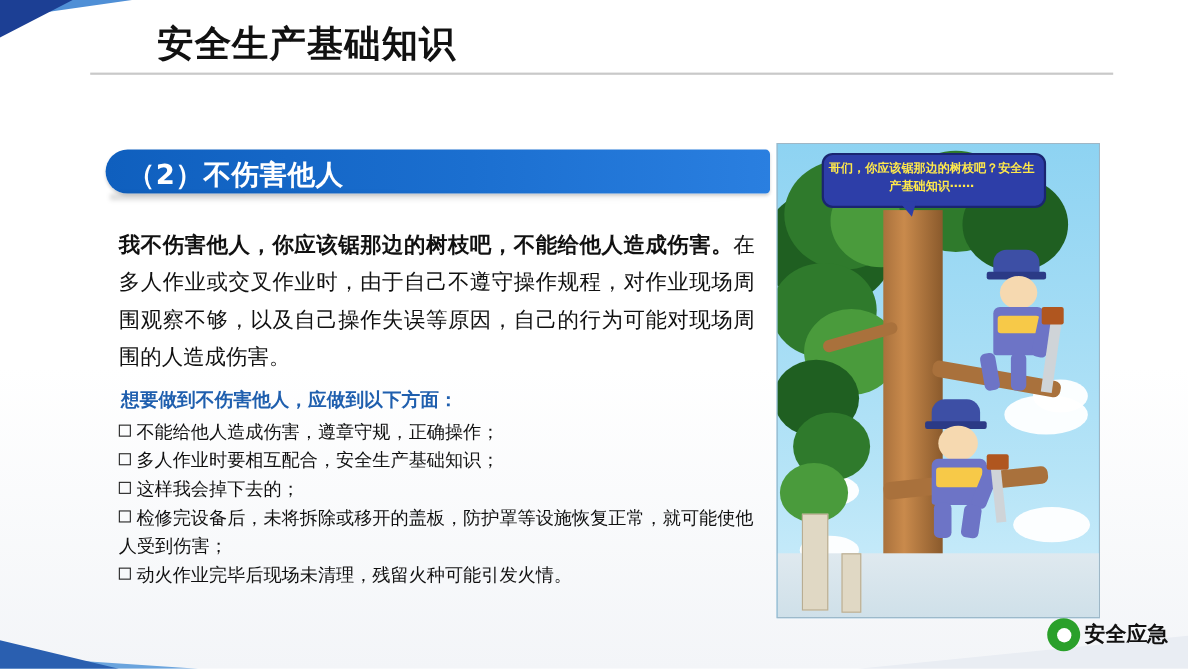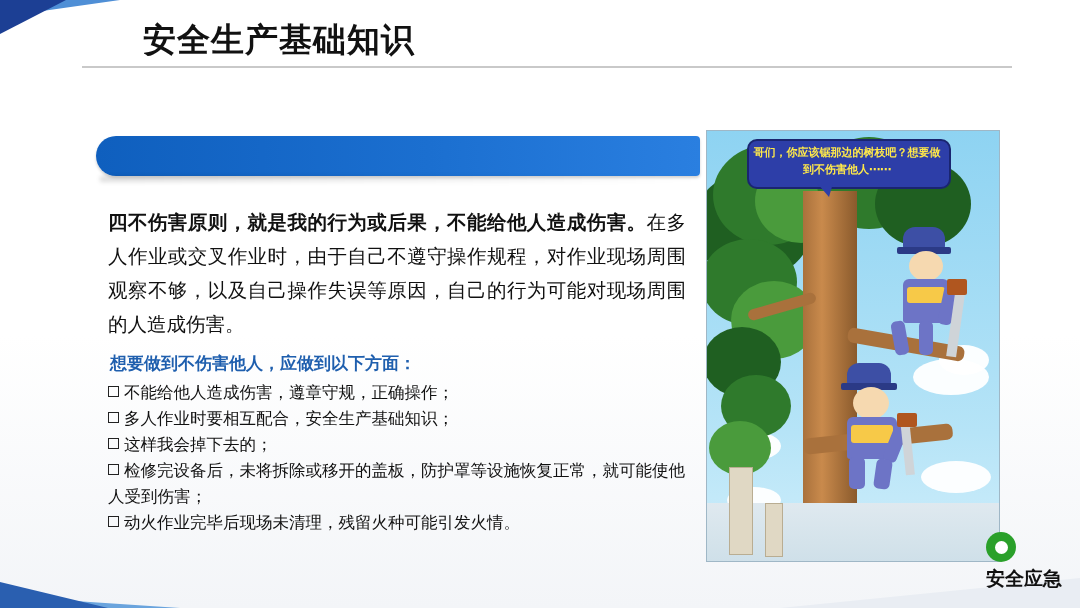--- a/index.html
+++ b/index.html
@@ -138,21 +138,21 @@
   .helmet-brim{position:absolute;background:#2b3a86;border-radius:2px;}
   .face{position:absolute;background:#f6d9b0;border-radius:50%;}
   .vest{position:absolute;background:#f7c948;border-radius:3px;}
   .shirt{position:absolute;background:#6d74c6;border-radius:6px 6px 3px 3px;}
   .arm{position:absolute;background:#6d74c6;border-radius:5px;}
   .saw{position:absolute;background:#cfd4d8;}
   .saw-handle{position:absolute;background:#b0561f;border-radius:2px;}
   
   .badge{
     position:absolute;right:18px;bottom:16px;
-    display:flex;gap:4px;flex-direction:column;
+    display:flex;align-items:center;gap:4px;
   }
   .badge-circle{
     width:30px;height:30px;border-radius:50%;
     background:#2aa02a;position:relative;
     display:flex;align-items:center;justify-content:center;
   }
   .badge-circle:before{
     content:"";position:absolute;width:13px;height:13px;
     border-radius:50%;background:#ffffff;
   }
@@ -170,23 +170,24 @@
   <div class="wedge wedge-tl-dark"></div>
   <div class="wedge wedge-bl2"></div>
   <div class="wedge wedge-bl"></div>
   <div class="wedge wedge-br"></div>
 
   <div class="title-main">安全生产基础知识</div>
   <div class="title-rule"></div>
 
   <div class="banner"></div>
   <div class="banner-shadow"></div>
+  <div class="banner-text">（2）不伤害他人</div>
 
   <div class="body-text">
-    <b>四不伤害原则，就是我的行为或后果，不能给他人造成伤害。</b><span>在多人作业或交叉作业时，由于自己不遵守操作规程，对作业现场周围观察不够，以及自己操作失误等原因，自己的行为可能对现场周围的人造成伤害。</span>
+    <b>我不伤害他人，你应该锯那边的树枝吧，不能给他人造成伤害。</b><span>在多人作业或交叉作业时，由于自己不遵守操作规程，对作业现场周围观察不够，以及自己操作失误等原因，自己的行为可能对现场周围的人造成伤害。</span>
   </div>
 
   <div class="list-heading">想要做到不伤害他人，应做到以下方面：</div>
 
   <div class="list">
     <span class="list-item"><span class="box-mark"></span><span>不能给他人造成伤害，遵章守规，正确操作；</span></span>
     <span class="list-item"><span class="box-mark"></span><span>多人作业时要相互配合，安全生产基础知识；</span></span>
     <span class="list-item"><span class="box-mark"></span><span>这样我会掉下去的；</span></span>
     <span class="list-item"><span class="box-mark"></span><span>检修完设备后，未将拆除或移开的盖板，防护罩等设施恢复正常，就可能使他人受到伤害；</span></span>
     <span class="list-item"><span class="box-mark"></span><span>动火作业完毕后现场未清理，残留火种可能引发火情。</span></span>
@@ -244,21 +245,21 @@
     </div>
     <div class="saw" style="left:196px;top:288px;width:9px;height:56px;transform:rotate(-6deg);"></div>
     <div class="saw-handle" style="left:190px;top:282px;width:20px;height:14px;"></div>
 
     <div class="ground"></div>
     <div class="post" style="left:22px;top:336px;width:22px;height:86px;"></div>
     <div class="post" style="left:58px;top:372px;width:16px;height:52px;"></div>
 
     <div class="bubble"></div>
     <div class="bubble-tail"></div>
-    <div class="bubble-text">哥们，你应该锯那边的树枝吧？想要做到不伤害他人⋯⋯</div>
+    <div class="bubble-text">哥们，你应该锯那边的树枝吧？安全生产基础知识⋯⋯</div>
   </div>
 
   <div class="badge">
     <div class="badge-circle"></div>
     <div class="badge-text">安全应急</div>
   </div>
 
 </div>
 
 </body></html>

